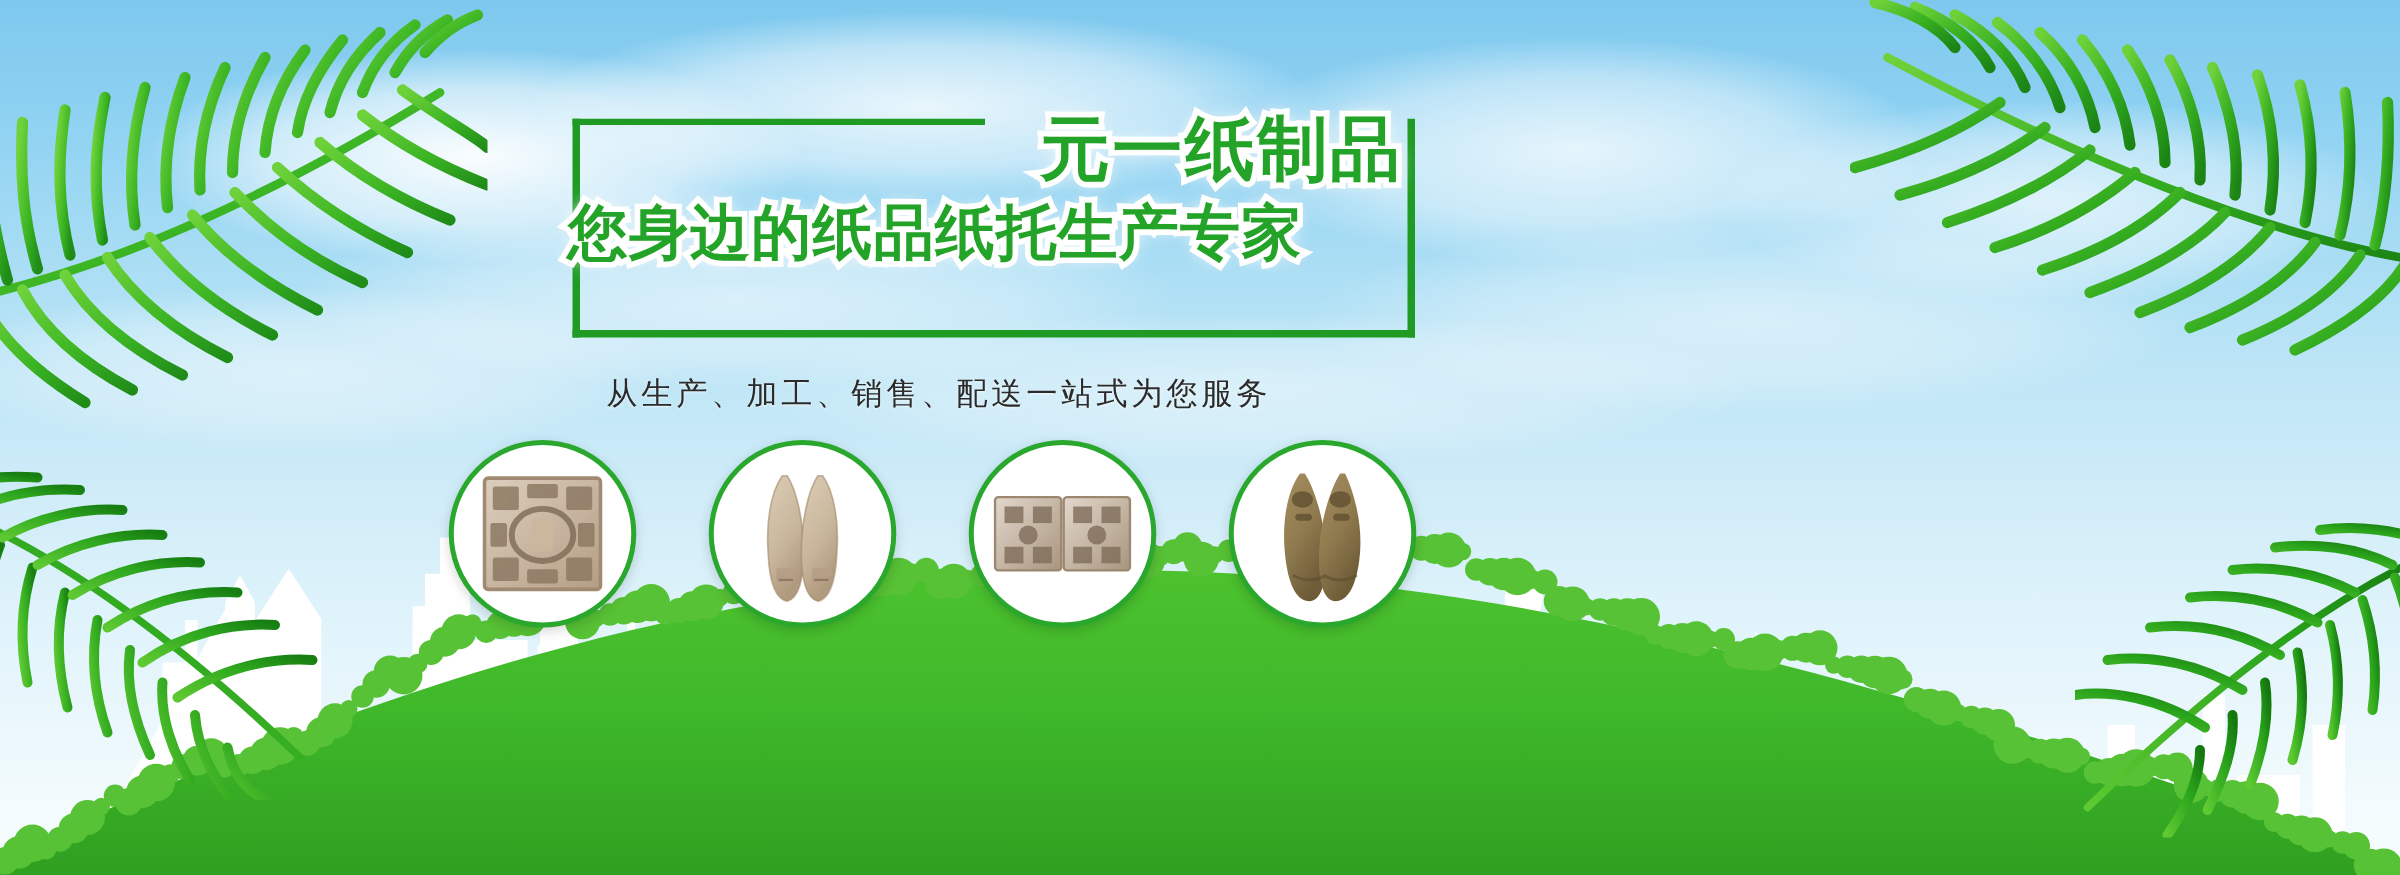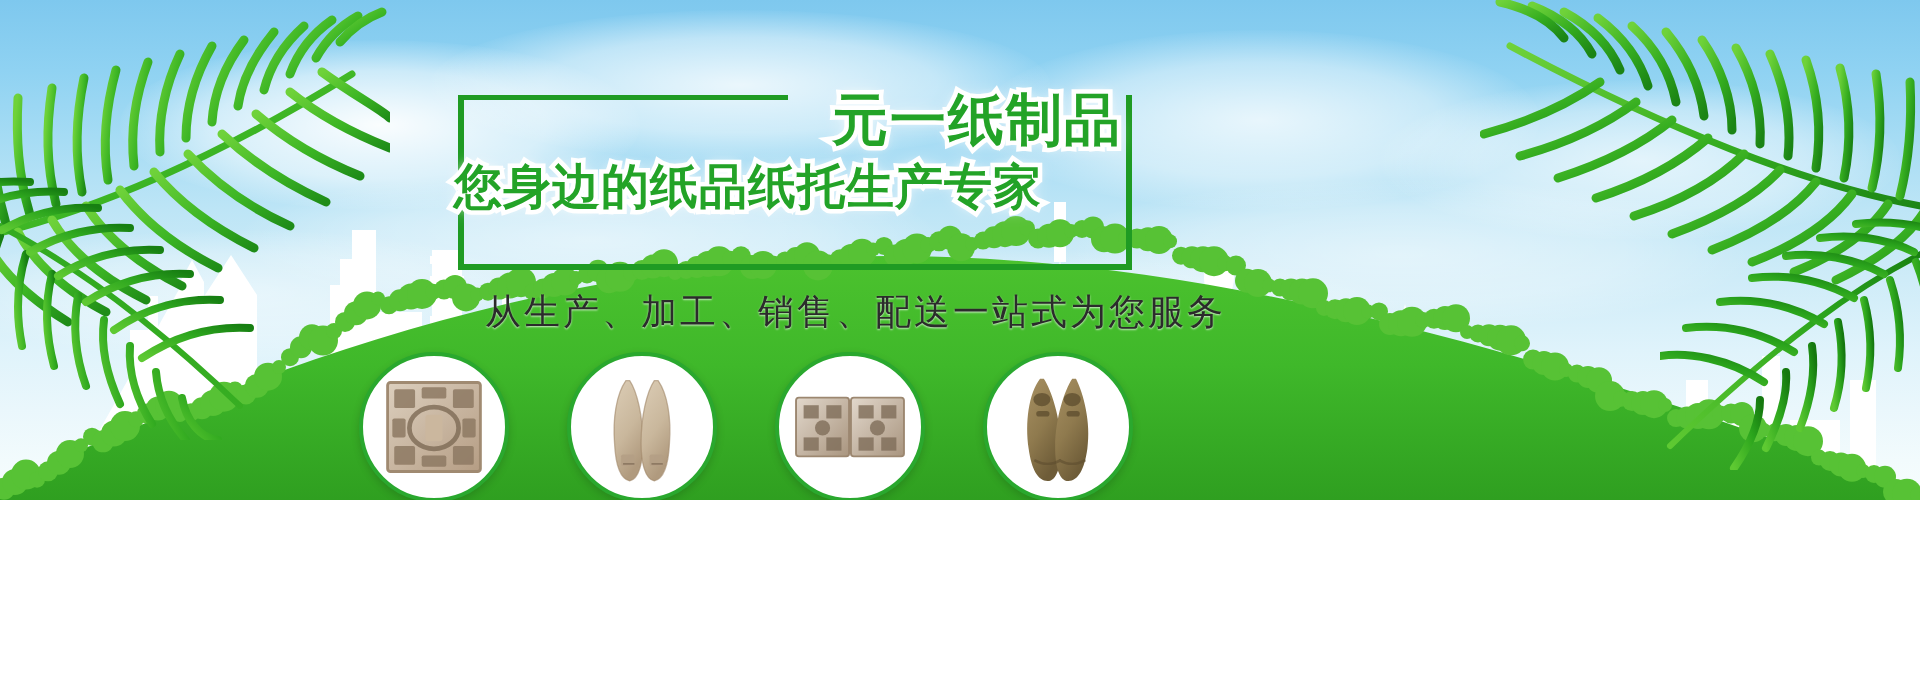--- a/index.html
+++ b/index.html
@@ -1,20 +1,20 @@
 <!DOCTYPE html>
 <html><head>
 <meta charset="utf-8">
 <style>
   * { margin:0; padding:0; box-sizing:border-box; }
   html,body { width:1920px; height:700px; overflow:hidden; background:#fff; }
   body { font-family:"Liberation Sans","DejaVu Sans",sans-serif; }
 
   .banner {
-    position:relative; width:1920px; height:500px; overflow:hidden;
+    position:relative; width:1920px; height:700px; overflow:hidden;
     background:
       linear-gradient(to bottom,
         #7ec8ee 0%, #8fd2f2 14%, #a6dcf4 28%, #bde5f6 42%,
         #cfecf8 56%, #dff3fb 70%, #eaf7fc 82%, #f2fbfd 92%, #f7fdfe 100%);
   }
 
   
   .cloud {
     position:absolute; border-radius:50%;
     background:radial-gradient(ellipse at center, rgba(255,255,255,.95) 0%, rgba(255,255,255,.55) 45%, rgba(255,255,255,0) 72%);
@@ -58,22 +58,22 @@
     paint-order: stroke fill;
     text-shadow:
       0 0 10px rgba(255,255,255,.95),
       0 0 18px rgba(255,255,255,.8);
     font-family:"DejaVu Sans","Liberation Sans",sans-serif;
   }
   .title1 { right:10px; top:-8px; font-size:56px; line-height:66px; }
   .title2 { left:22px; top:52px;  font-size:48px; line-height:78px; letter-spacing:1px; }
 
   .subtitle {
-    position:absolute; left:485px; top:288px; width:640px;
-    font-size:36px; color:#2b2b2b; letter-spacing:3px;
+    position:absolute; left:485px; top:298px; width:640px;
+    font-size:25px; color:#2b2b2b; letter-spacing:3px;
     font-family:Liberation Sans, sans-serif;
     text-shadow:0 1px 2px rgba(255,255,255,.75);
     white-space:nowrap;
   }
 
   
   .products { position:absolute; left:0; top:352px; width:1920px; height:160px; }
   .prod {
     position:absolute; width:150px; height:150px; border-radius:50%;
     background:#ffffff; border:4px solid #2aa82e; overflow:hidden;

